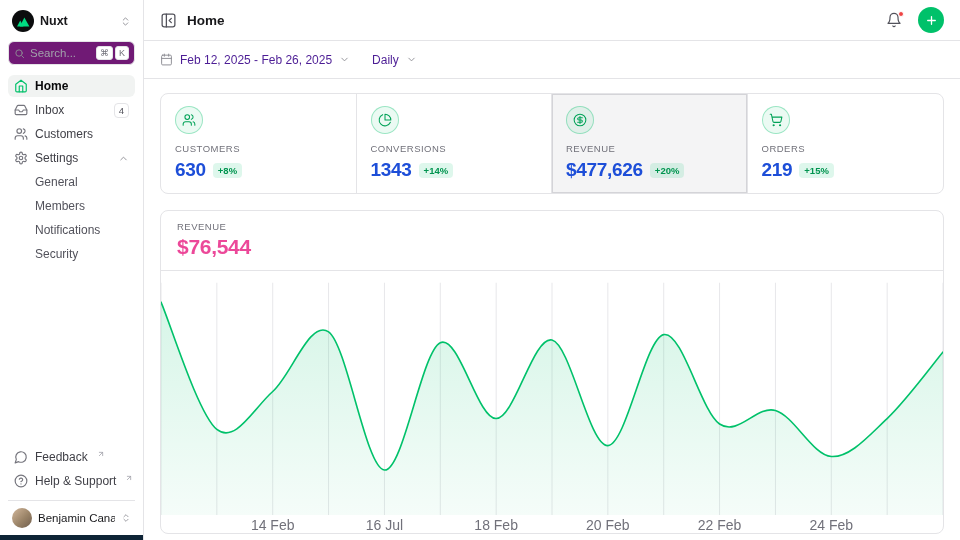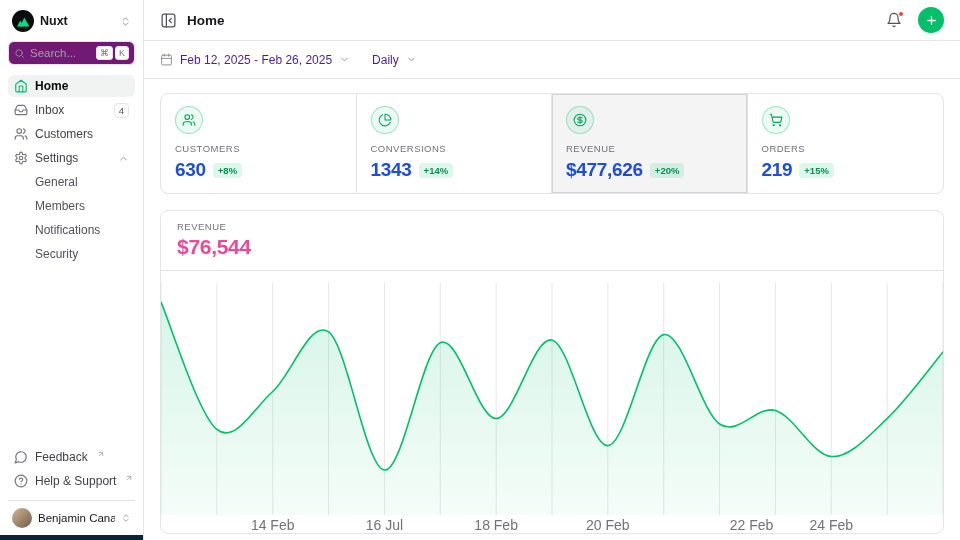--- a/index.html
+++ b/index.html
@@ -384,21 +384,21 @@
               <line x1="733.57" x2="733.57" y1="12" y2="250" class="gridline"></line>
               <line x1="790" x2="790" y1="12" y2="250" class="gridline"></line>
               <path d="M 0 31.88 C 9.40 53.62, 37.62 147.04, 56.43 162.3 C 75.24 177.56, 94.05 140.10, 112.86 123.45 C 131.67 106.80, 150.48 48.99, 169.29 62.4 C 188.10 75.81, 206.90 202.08, 225.71 203.93 C 244.52 205.78, 263.33 82.29, 282.14 73.5 C 300.95 64.71, 319.76 151.66, 338.57 151.2 C 357.38 150.74, 376.19 66.09, 395 70.72 C 413.81 75.34, 432.62 179.88, 451.43 178.95 C 470.24 178.02, 489.05 68.87, 507.86 65.17 C 526.67 61.47, 545.48 143.80, 564.29 156.75 C 583.10 169.70, 601.90 137.33, 620.71 142.88 C 639.52 148.43, 658.33 188.66, 677.14 190.05 C 695.95 191.44, 714.76 169.03, 733.57 151.2 C 752.38 133.37, 780.60 94.44, 790 83.09 L 790 250 L 0 250 Z" fill="url(#areaGrad)"></path>
               <path d="M 0 31.88 C 9.40 53.62, 37.62 147.04, 56.43 162.3 C 75.24 177.56, 94.05 140.10, 112.86 123.45 C 131.67 106.80, 150.48 48.99, 169.29 62.4 C 188.10 75.81, 206.90 202.08, 225.71 203.93 C 244.52 205.78, 263.33 82.29, 282.14 73.5 C 300.95 64.71, 319.76 151.66, 338.57 151.2 C 357.38 150.74, 376.19 66.09, 395 70.72 C 413.81 75.34, 432.62 179.88, 451.43 178.95 C 470.24 178.02, 489.05 68.87, 507.86 65.17 C 526.67 61.47, 545.48 143.80, 564.29 156.75 C 583.10 169.70, 601.90 137.33, 620.71 142.88 C 639.52 148.43, 658.33 188.66, 677.14 190.05 C 695.95 191.44, 714.76 169.03, 733.57 151.2 C 752.38 133.37, 780.60 94.44, 790 83.09" class="chart-line"></path>
             </svg>
           <div class="xlabels" id="x-labels">
               <span class="xtick" style="left: 14.2857%;">14 Feb</span>
               <span class="xtick" style="left: 28.5714%;">16 Jul</span>
               <span class="xtick" style="left: 42.8571%;">18 Feb</span>
               <span class="xtick" style="left: 57.1429%;">20 Feb</span>
-              <span class="xtick" style="left: 71.4286%; margin-left: 32px;">22 Feb</span>
+              <span class="xtick" style="left: 71.4286%;">22 Feb</span>
               <span class="xtick" style="left: 85.7143%;">24 Feb</span>
             </div>
         </div>
       </div>
 
     </div>
   </main>
 </div>
 
 </body></html>

